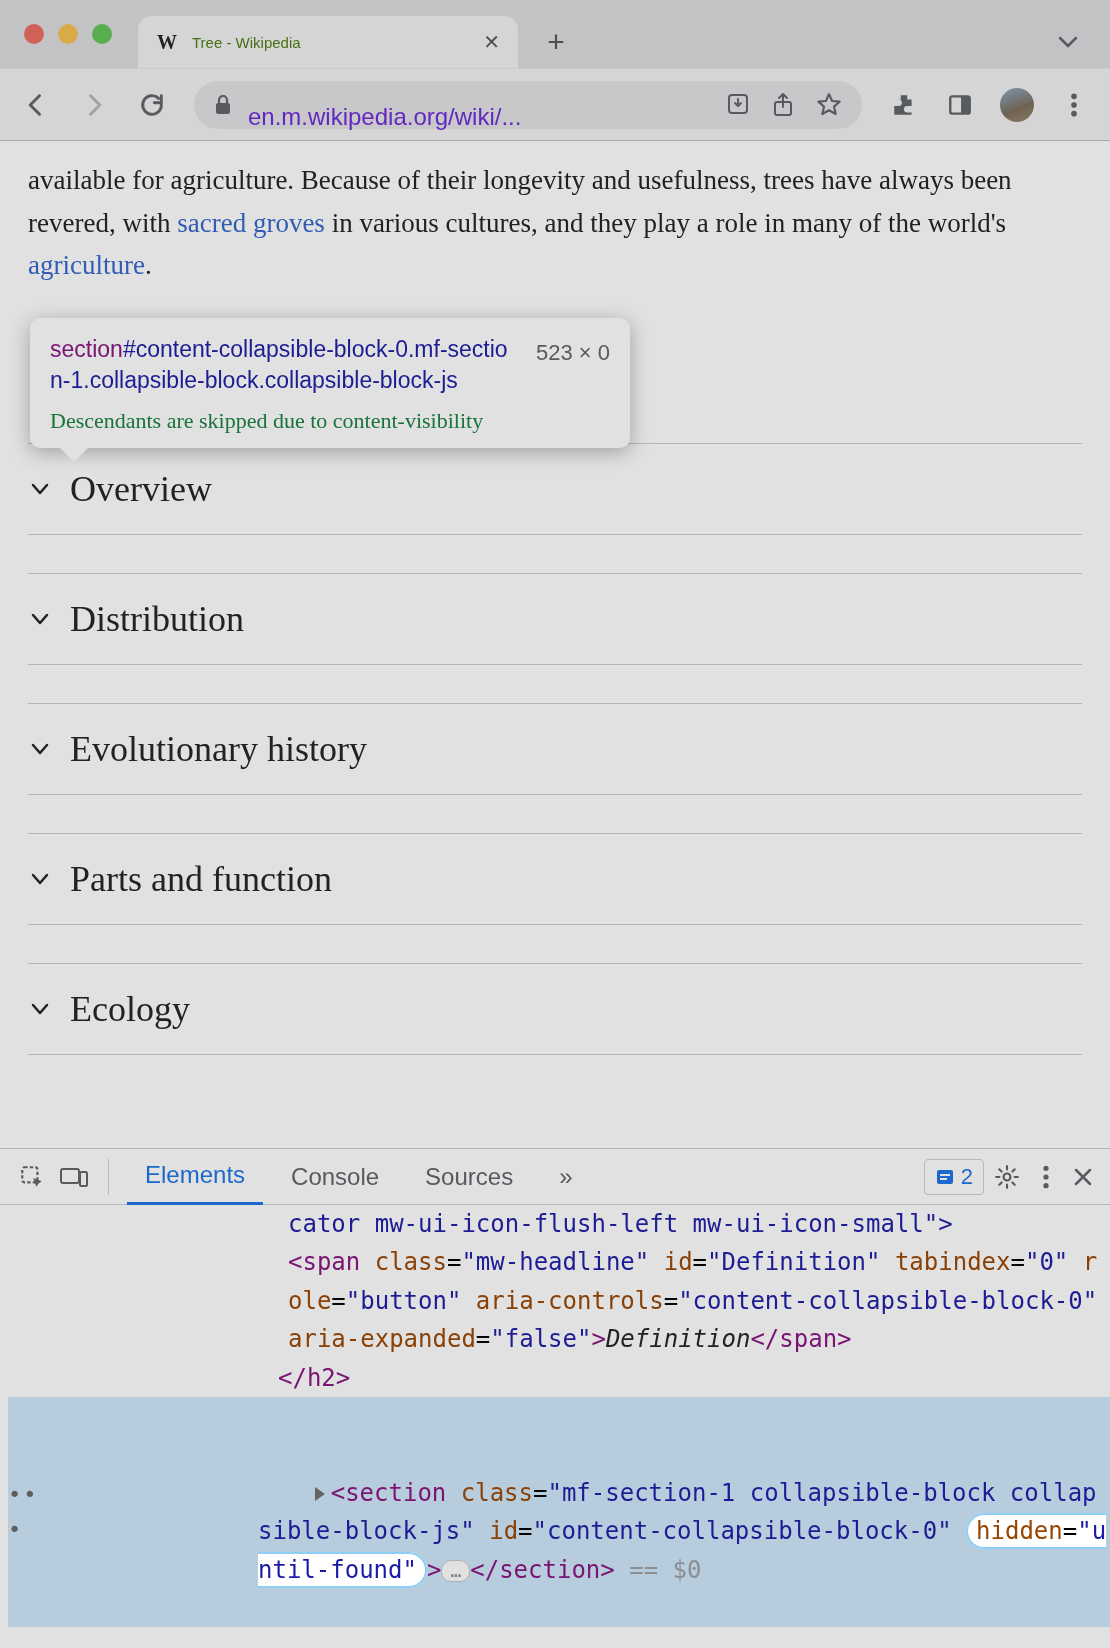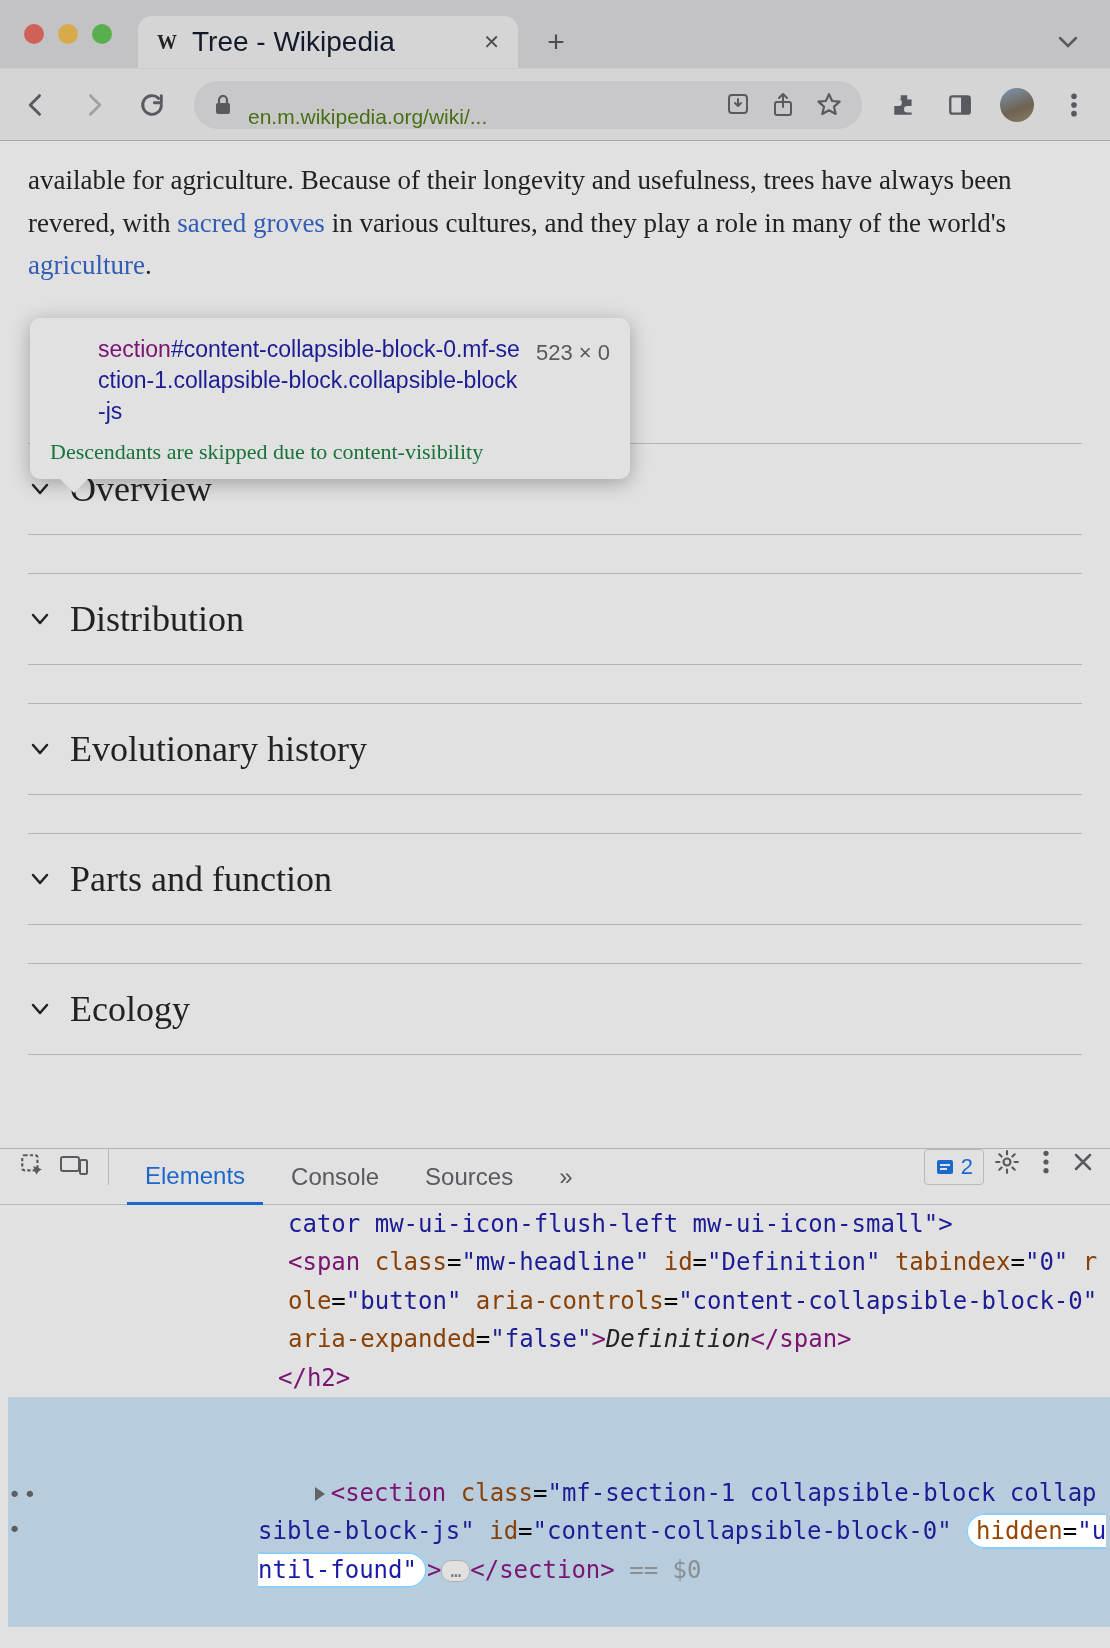--- a/index.html
+++ b/index.html
@@ -34,21 +34,21 @@
   display: flex;
   align-items: center;
   background: #f1f1f3;
   border-radius: 14px 14px 0 0;
   padding: 0 18px;
   height: 52px;
   gap: 14px;
   min-width: 380px;
 }
 .tab .favicon { width: 22px; height: 22px; display:flex; align-items:center; justify-content:center; font-family: serif; font-weight: bold; font-size: 20px; color:#222; }
-.tab .title { font-size: 28px; color: #0f172a; flex: 1; }
+.tab .title { font-size: 15px; color: #4d7c0f; flex: 1; }
 .tab .close { color: #555; font-size: 20px; cursor: pointer; }
 .newtab { margin-left: 18px; display:flex; align-items:center; justify-content:center; width:40px; height:52px; color:#555; font-size: 30px; }
 .tab-overflow { margin-left: auto; margin-right: 22px; display:flex; align-items:center; justify-content:center; width:40px; height:52px; color:#555; }
 
 .toolbar {
   display: flex;
   align-items: center;
   height: 72px;
   padding: 0 20px;
   gap: 26px;
@@ -62,21 +62,21 @@
   flex: 1;
   display: flex;
   align-items: center;
   background: #e2e2e5;
   border-radius: 32px;
   height: 48px;
   padding: 0 20px;
   gap: 16px;
 }
 .addressbar .lock { color:#5f6368; }
-.addressbar .url { font-size: 21px; color:#4d7c0f; flex:1; white-space:nowrap; overflow:hidden; text-overflow:ellipsis;margin-top:24px; }
+.addressbar .url { font-size: 24px; color:#6d28d9; flex:1; white-space:nowrap; overflow:hidden; text-overflow:ellipsis;margin-top:24px; }
 .addressbar .trailing { display:flex; gap:22px; color:#5f6368; }
 
 .toolbar-right { display:flex; align-items:center; gap:24px; }
 .avatar { width:34px; height:34px; border-radius:50%; background: linear-gradient(160deg,#8aa9c7 0%,#7a6c59 60%,#9b8a6e 100%); }
 
 
 .content {
   padding: 0 28px;
   font-family: Georgia, 'Times New Roman', serif;
   color: #202122;
@@ -123,42 +123,42 @@
   content:'';
   position:absolute;
   bottom:-14px;
   left:30px;
   width:0; height:0;
   border-left:14px solid transparent;
   border-right:14px solid transparent;
   border-top:14px solid #fff;
 }
 .inspect-tooltip .row1 { display:flex; align-items:flex-start; gap:16px; }
-.inspect-tooltip .selector { font-size: 23px; line-height:1.35; word-break: break-all; flex:1;margin-left:48px; }
+.inspect-tooltip .selector { font-size: 23px; line-height:1.35; word-break: break-all; flex:1; }
 .inspect-tooltip .selector .tag { color:#881280; }
 .inspect-tooltip .selector .id { color:#1a1aa6; }
 .inspect-tooltip .size { color:#5f6368; font-size:22px; white-space:nowrap; margin-top:6px; }
 .inspect-tooltip .note { color:#15803d; font-size:22px; margin-top:12px;font-family:Liberation Serif, serif; }
 
 
 .devtools {
   position: absolute;
   bottom: 0;
   left: 0;
   right: 0;
   height: 500px;
   background: #fff;
   border-top: 1px solid #cacaca;
   font-family: -apple-system, sans-serif;
   display: flex;
   flex-direction: column;
 }
 .dt-tabs {
   display: flex;
-  align-items: flex-start;
+  align-items: center;
   border-bottom: 1px solid #d0d0d0;
   height: 56px;
   padding: 0 16px;
   gap: 10px;
 }
 .dt-tabs .tool-icon { width:32px; height:32px; display:flex; align-items:center; justify-content:center; color:#5f6368; }
 .dt-tabs .divider { width:1px; height:36px; background:#d0d0d0; margin:0 8px; }
 .dt-tab { font-size: 24px; color:#5f6368; padding: 0 18px; height:56px; display:flex; align-items:center; cursor:pointer; }
 .dt-tab.active { color:#1a73e8; border-bottom:3px solid #1a73e8; }
 .dt-tabs .spacer { flex:1; }

